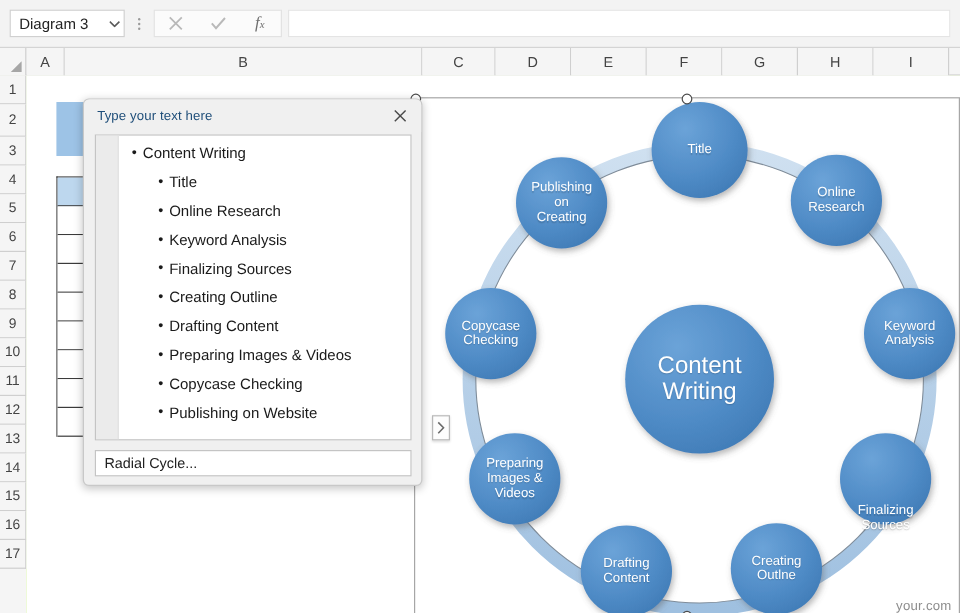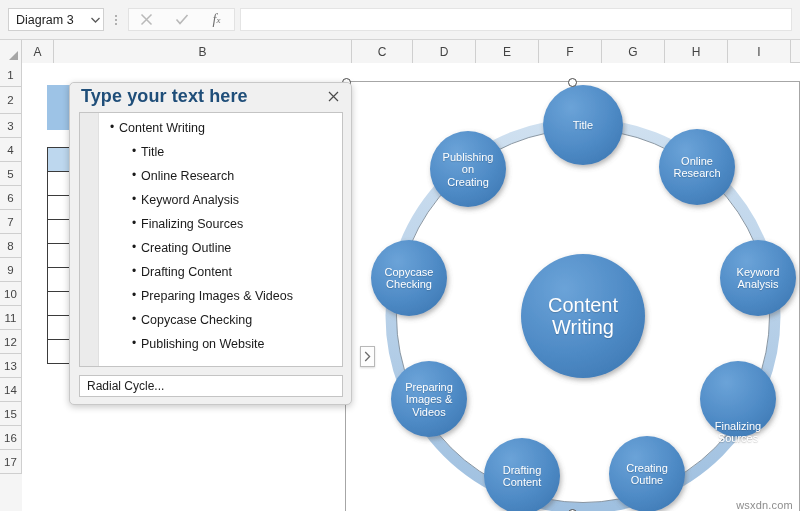--- a/index.html
+++ b/index.html
@@ -203,22 +203,22 @@
   .tp-titlebar {
     height: 27px;
     display: flex; align-items: center;
     padding: 0 8px 0 11px;
     background: #f0f0f0;
     border-top-left-radius: 5px;
     border-top-right-radius: 5px;
   }
   .tp-title {
     flex: 1;
-    font-size: 18px;
-    font-weight: bold;
+    font-size: 11px;
+    font-weight: normal;
     color: #1f4e79;
     letter-spacing: .1px;
   }
   .tp-close {
     width: 20px; height: 20px;
     display: flex; align-items: center; justify-content: center;
     color: #555; font-size: 14px;
     cursor: pointer;
   }
   .tp-body {
@@ -413,21 +413,21 @@
 on
 Creating</div>
           <div class="node-label center" style="left: 237px; top: 234px;">Content
 Writing</div>
         </div>
 
       <div class="handle h-top"></div>
       <div class="handle h-bottom"></div>
       <div class="handle h-tl"></div>
 
-      <div class="watermark">wsxdn.com</div>
+      <div class="watermark">your.com</div>
     </div>
 
     <div class="expand-tab">
       <svg width="7" height="11" viewBox="0 0 7 11">
           <path d="M1.2 1 L5.6 5.5 L1.2 10" fill="none" stroke="#6b6b6b" stroke-width="1.3"></path>
         </svg>
     </div>
 
   </div>
 

